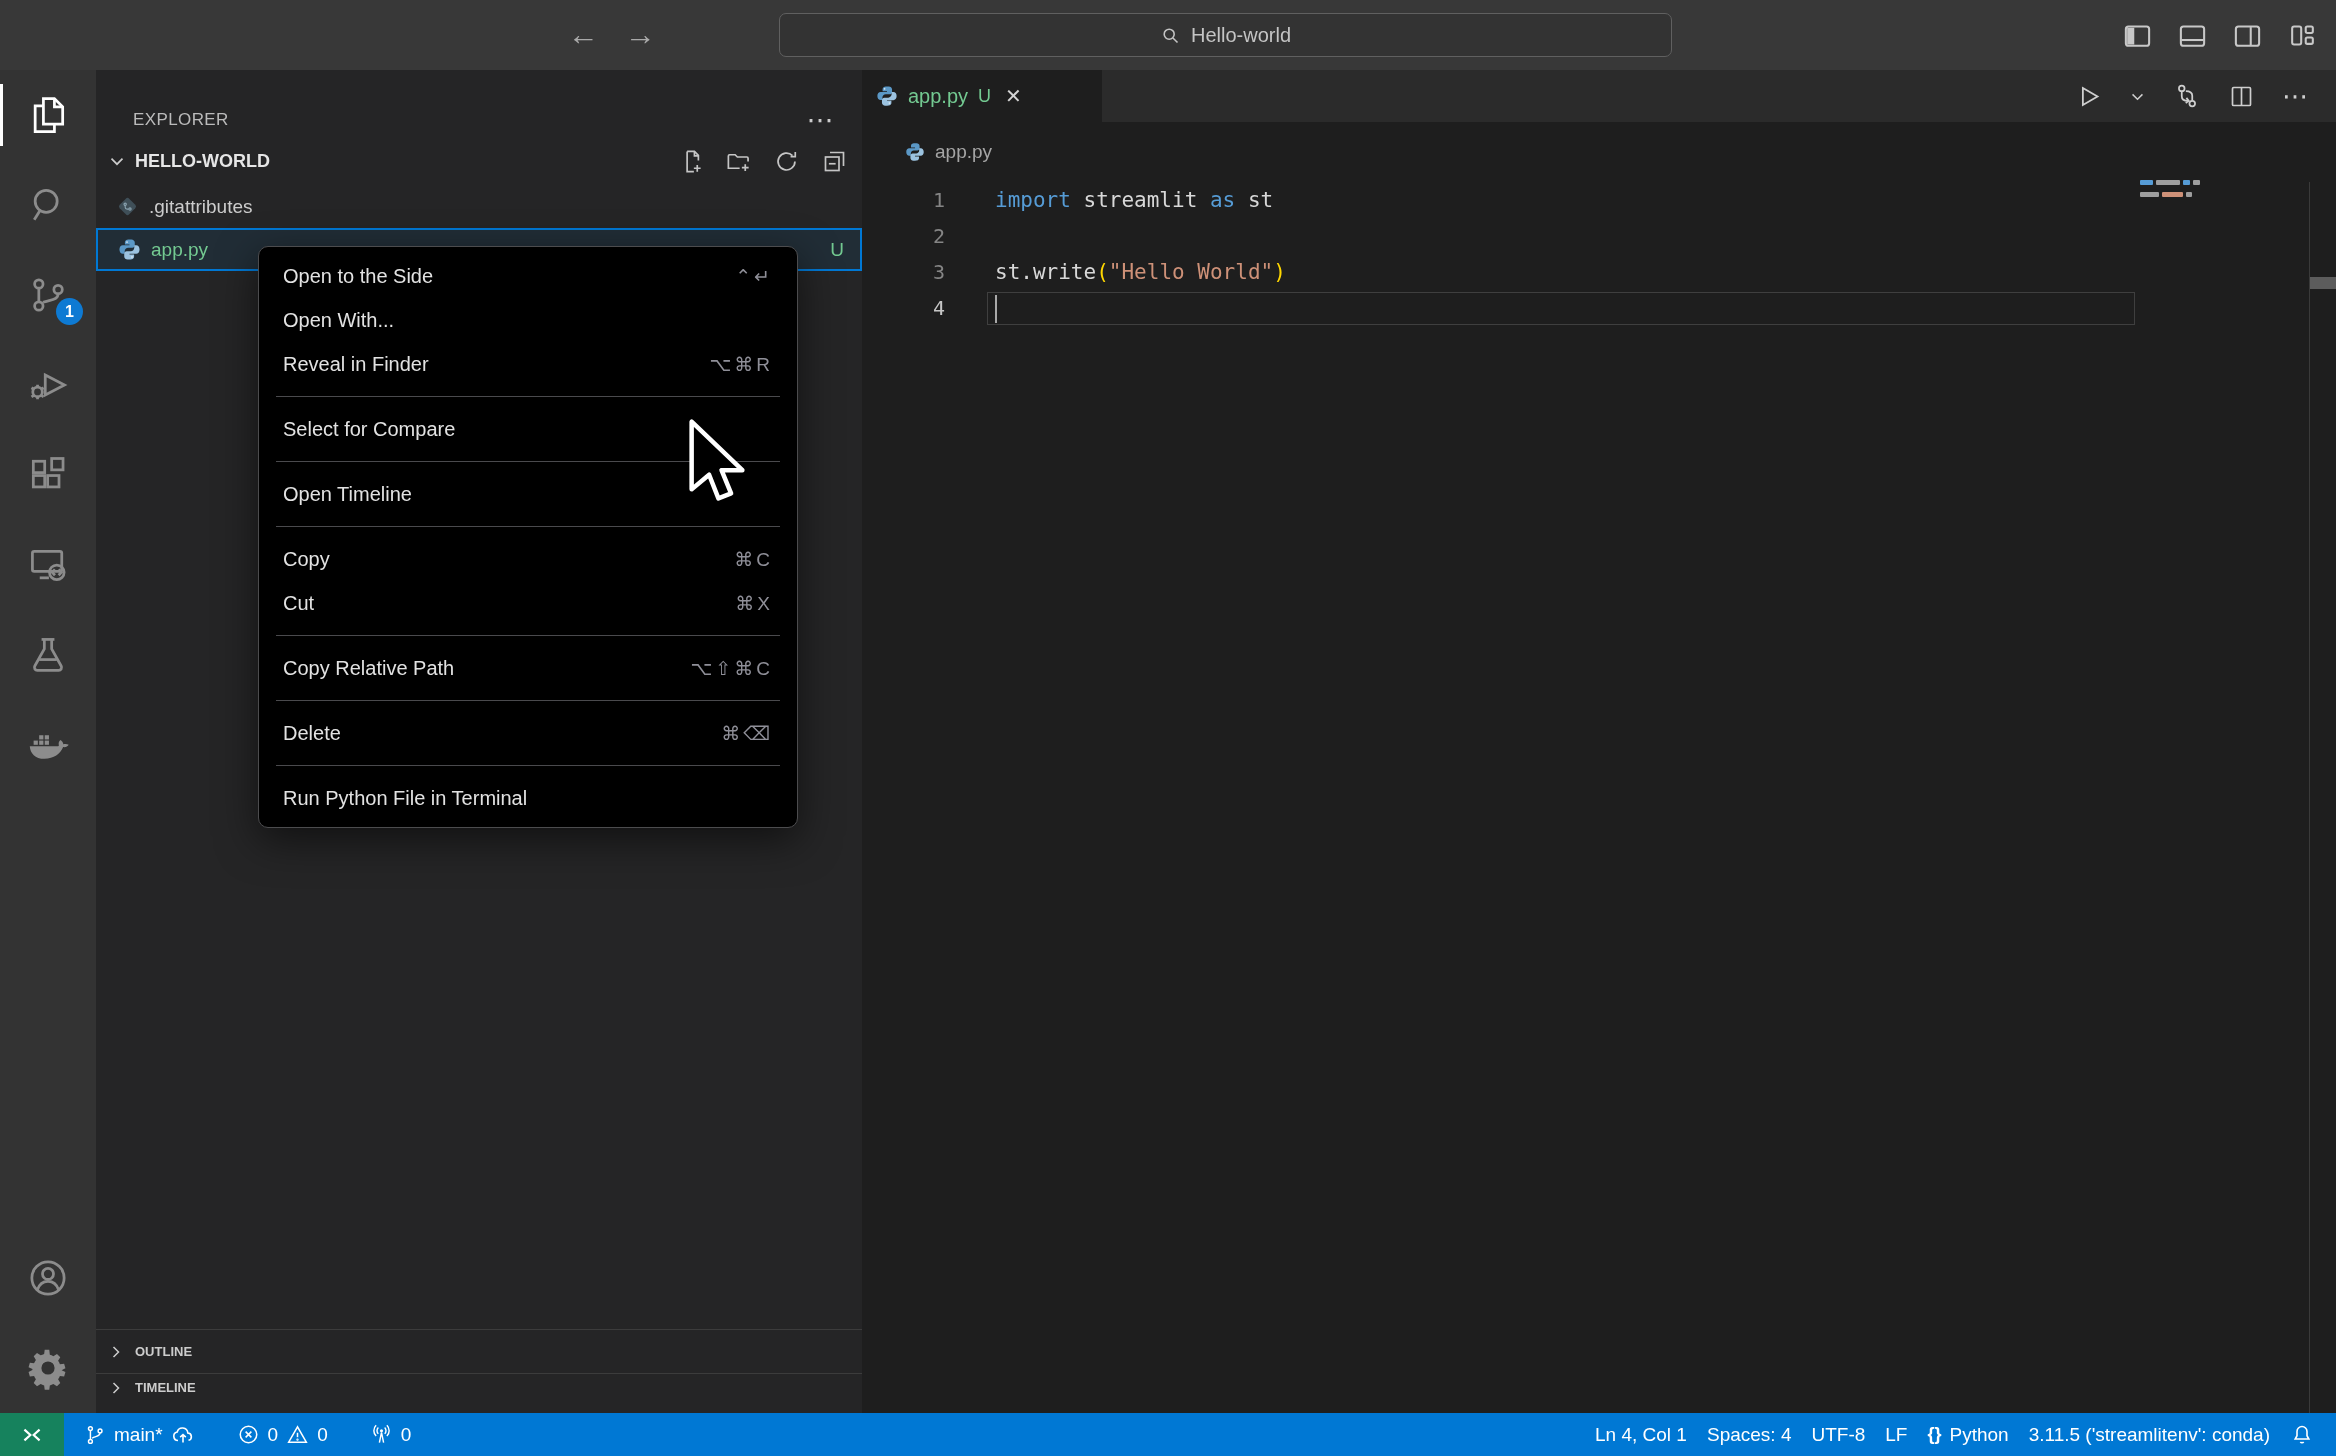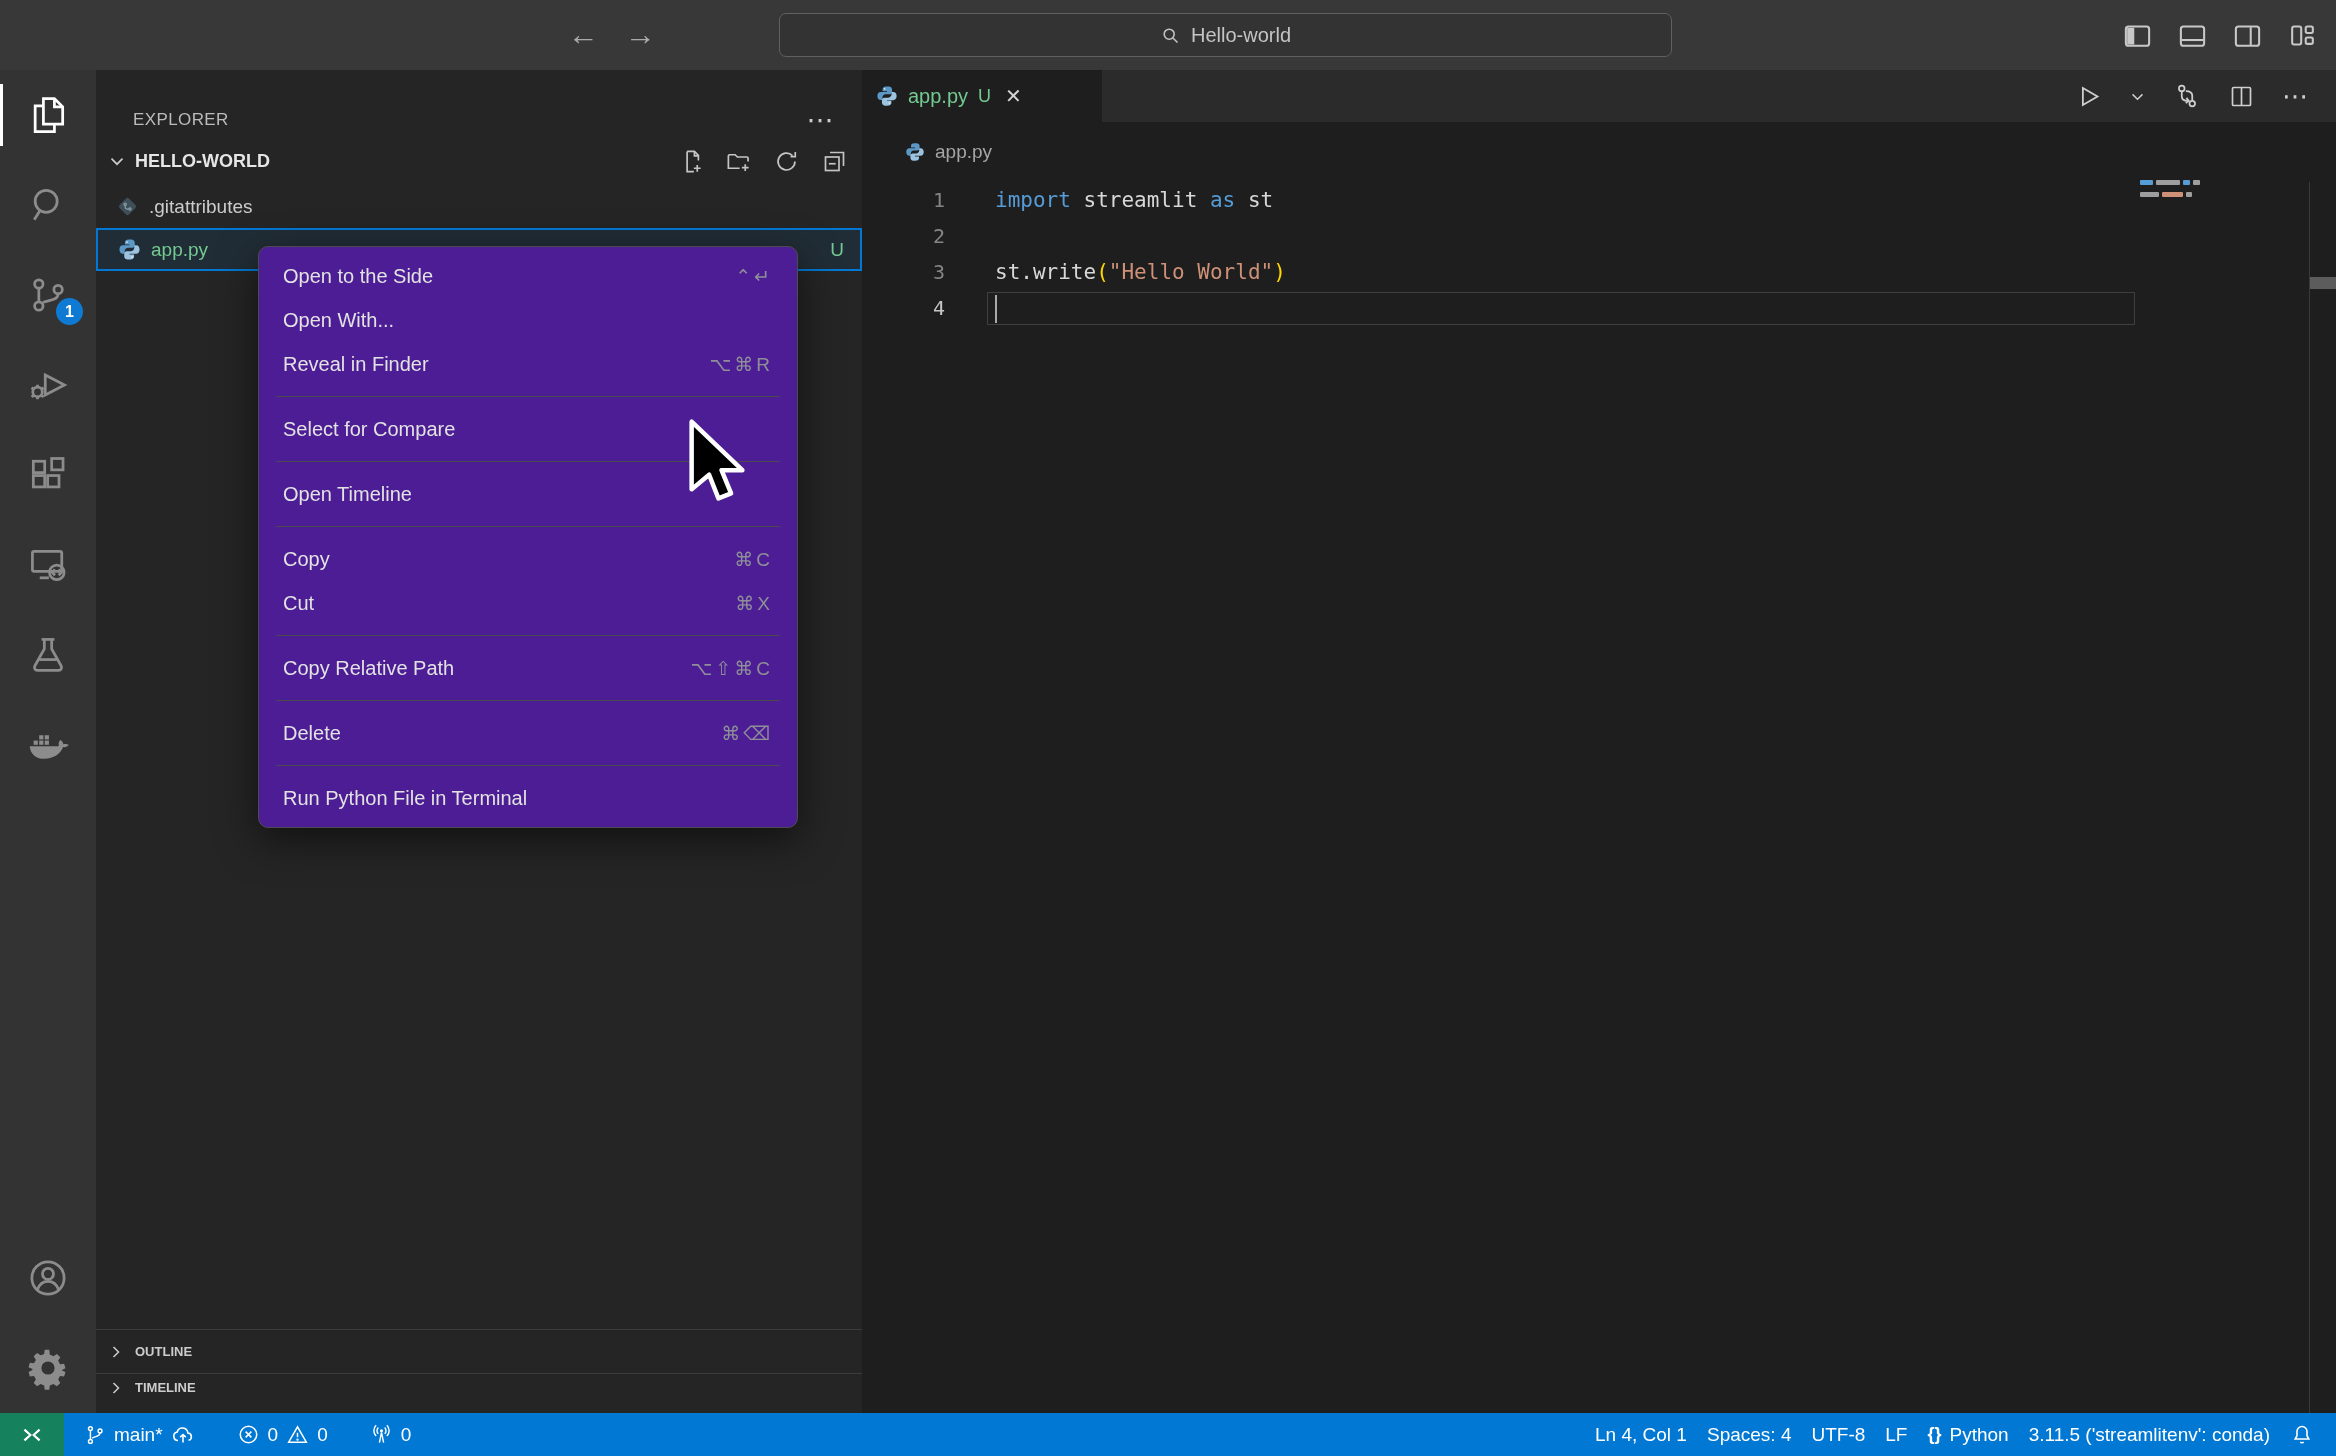--- a/index.html
+++ b/index.html
@@ -37,21 +37,21 @@
   .ws-actions { margin-left:auto; display:flex; align-items:center; gap:21px; color:#c5c5c5; }
   .file-row { position:absolute; left:0; right:0; height:43px; display:flex; align-items:center; padding-left:20px; gap:10px; font-size:19px; color:#cccccc; cursor:pointer; }
   .file-row.selected { border:2px solid var(--accent,#0078d4); background:rgba(14,99,156,.14); }
   .file-row.selected .fname { color:var(--untracked-green,#73c991); }
   .git-badge { margin-left:auto; margin-right:16px; color:var(--untracked-green,#73c991); font-size:19px; }
   .sec-header { position:absolute; left:0; right:0; display:flex; align-items:center; gap:9px; padding-left:10px; font-weight:bold; font-size:13px; color:#cccccc; border-top:1px solid #3c3c3c; background:#252526; }
 
   
   .contextmenu {
     position:absolute; left:258px; top:246px; width:540px; z-index:50;
-    background:#4c1d95; border:1px solid #4c4c4e; border-radius:10px;
+    background:#000000; border:1px solid #4c4c4e; border-radius:10px;
     box-shadow:0 12px 40px rgba(0,0,0,.55); padding:7px 0;
   }
   .cm-item { height:44px; display:flex; align-items:center; margin:0 7px; padding:0 17px; border-radius:6px; font-size:20px; color:#e2e2e2; cursor:pointer; }
   .cm-item .sc { margin-left:auto; color:#8f8f98; font-size:19px; letter-spacing:3px; }
   .cm-item.hl { background:var(--menu-highlight,#1667d3); color:#ffffff; }
   .cm-sep { height:1px; background:#4a4a4d; margin:10px 17px; }
 
   
   .editor { position:absolute; left:862px; top:70px; right:0; bottom:43px; background:#1e1e1e; }
   .tabbar { height:52px; background:#2b2b2b; display:flex; align-items:stretch; }

